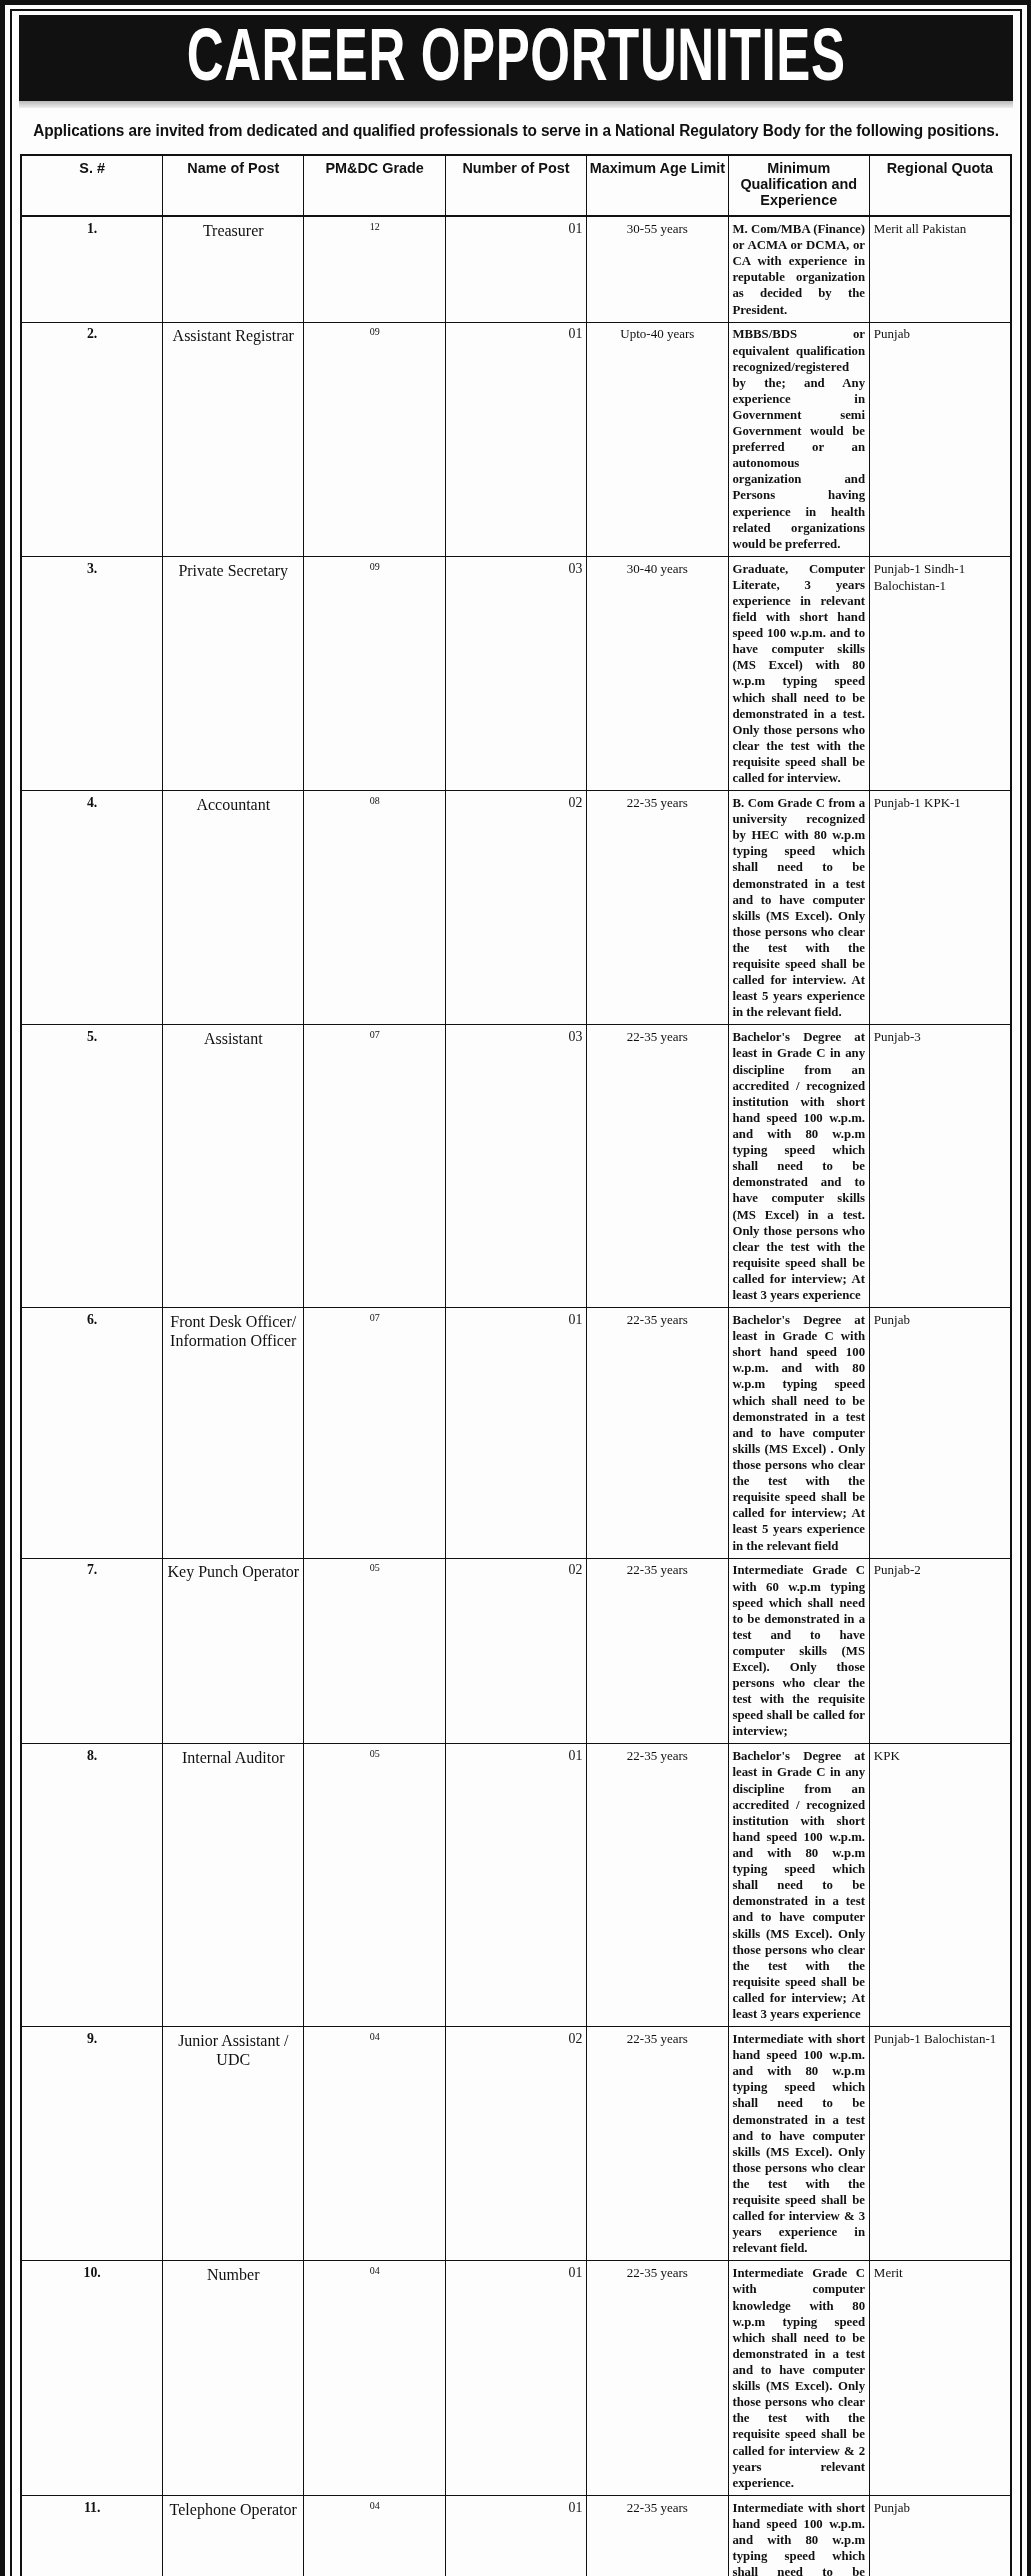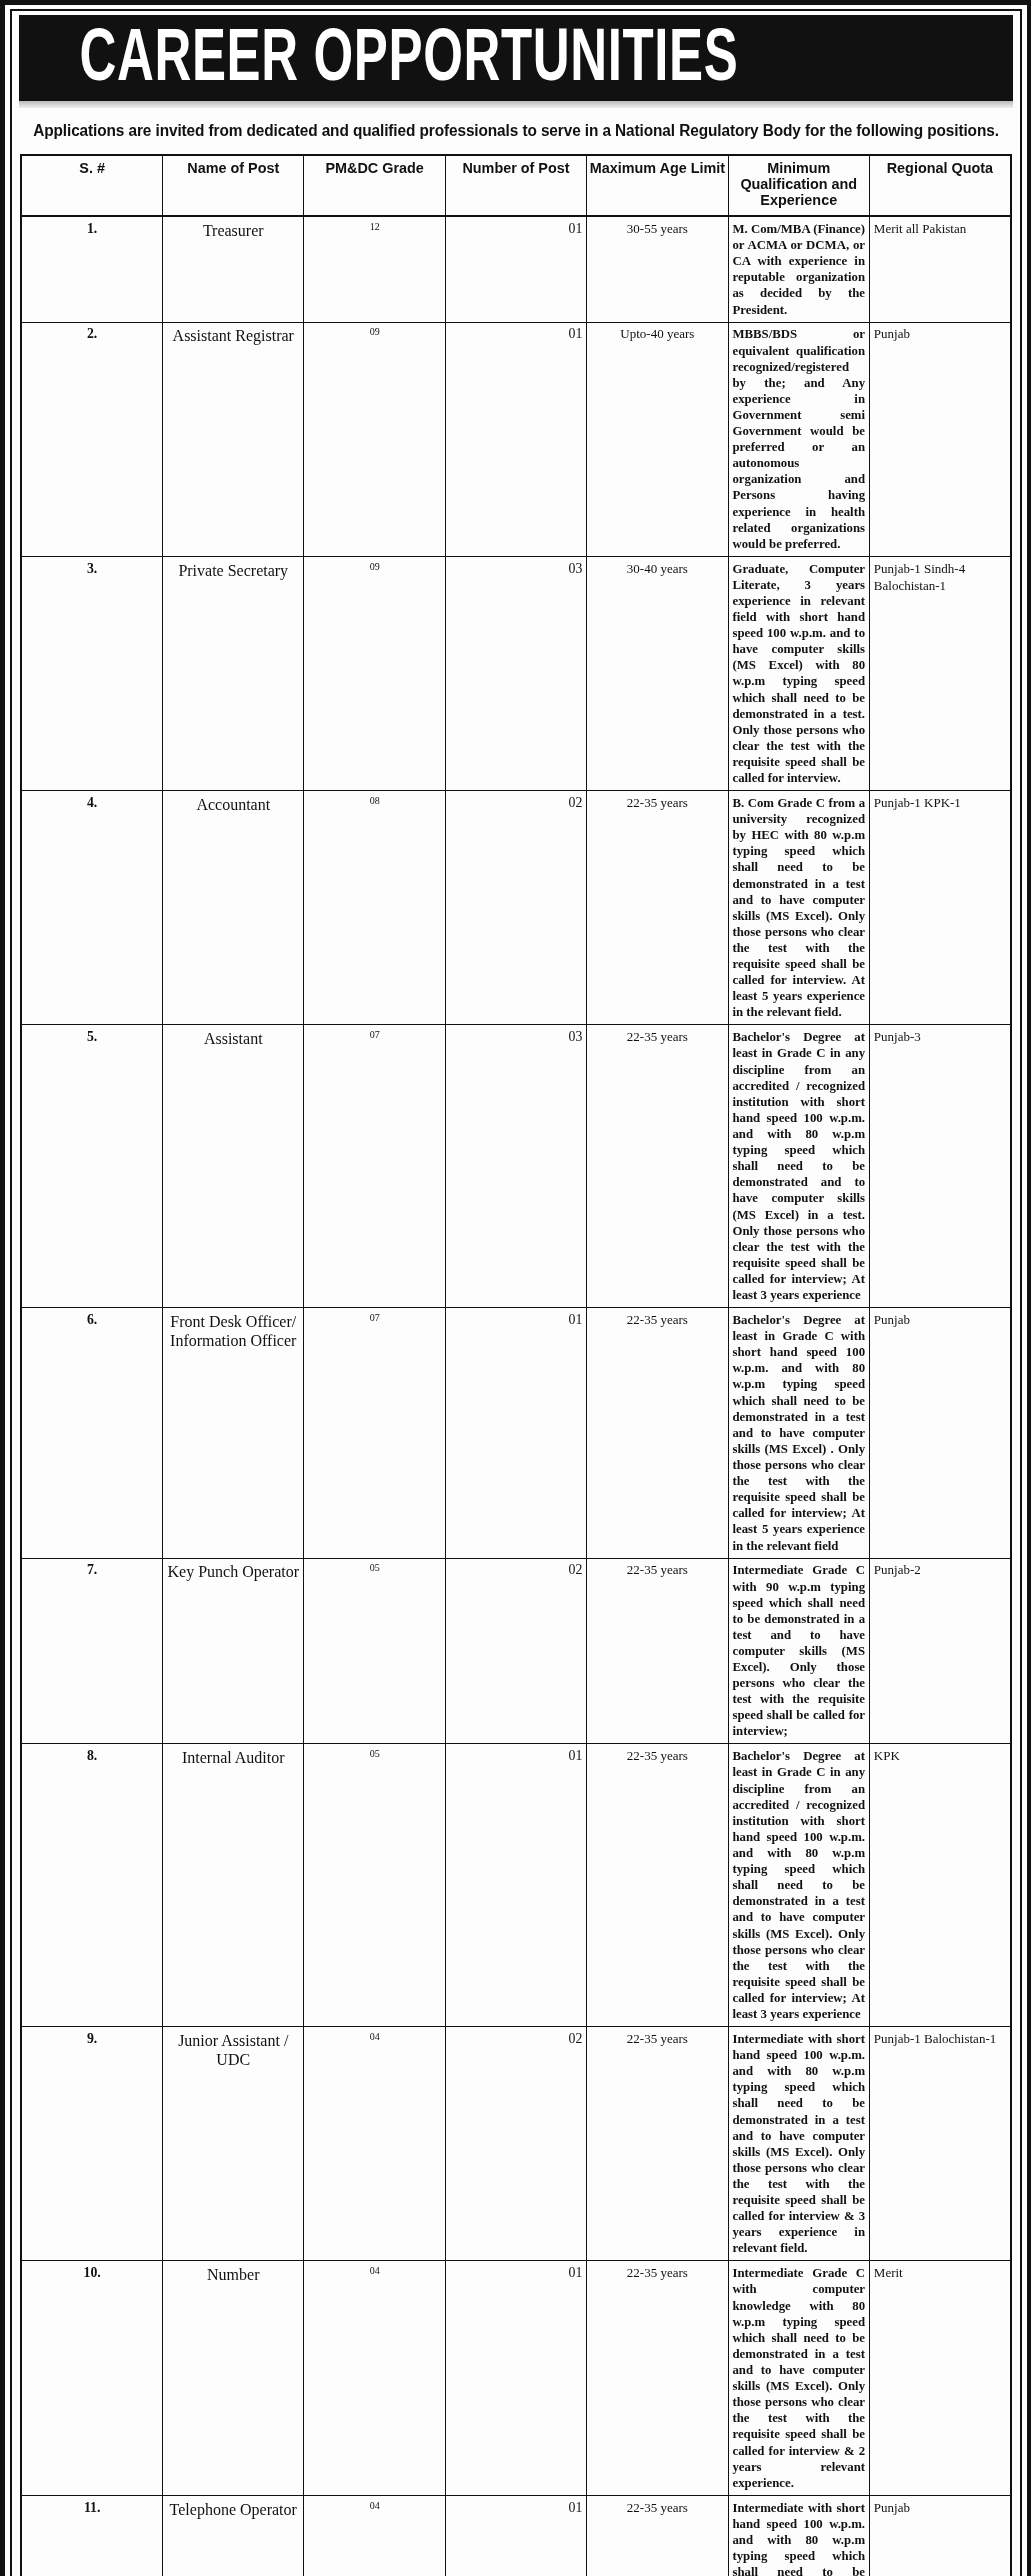--- a/index.html
+++ b/index.html
@@ -26,20 +26,21 @@
     background:#fdfdfd;
     min-height:2554px;
     display:flex;
     flex-direction:column;
   }
   
   .banner {
     margin:3.9px 6.6px 0 6.6px;
     background:#111111;
     border:1.3px solid #111;
+    text-align:center;
     padding:3.9px 0 6.6px 0;
     position:relative;
   }
   .banner h1 {
     margin:0;
     color:#ffffff;
     font-family:"Liberation Sans", sans-serif;
     font-weight:bold;
     font-size:58px;
     line-height:0.98;
@@ -142,21 +143,21 @@
               <td class="c-qual">MBBS/BDS or equivalent qualification recognized/registered by the; and Any experience in Government semi Government would be preferred or an autonomous organization and Persons having experience in health related organizations would be preferred.</td>
               <td class="c-quota">Punjab</td>
             </tr>
             <tr>
               <td class="c-sno">3.</td>
               <td class="c-post">Private Secretary</td>
               <td class="c-grade">09</td>
               <td class="c-num">03</td>
               <td class="c-age">30-40 years</td>
               <td class="c-qual">Graduate, Computer Literate, 3 years experience in relevant field with short hand speed 100 w.p.m. and to have computer skills (MS Excel) with 80 w.p.m typing speed which shall need to be demonstrated in a test. Only those persons who clear the test with the requisite speed shall be called for interview.</td>
-              <td class="c-quota">Punjab-1 Sindh-4 Balochistan-1</td>
+              <td class="c-quota">Punjab-1 Sindh-1 Balochistan-1</td>
             </tr>
             <tr>
               <td class="c-sno">4.</td>
               <td class="c-post">Accountant</td>
               <td class="c-grade">08</td>
               <td class="c-num">02</td>
               <td class="c-age">22-35 years</td>
               <td class="c-qual">B. Com Grade C from a university recognized by HEC with 80 w.p.m typing speed which shall need to be demonstrated in a test and to have computer skills (MS Excel). Only those persons who clear the test with the requisite speed shall be called for interview. At least 5 years experience in the relevant field.</td>
               <td class="c-quota">Punjab-1 KPK-1</td>
             </tr>
@@ -177,21 +178,21 @@
               <td class="c-age">22-35 years</td>
               <td class="c-qual">Bachelor's Degree at least in Grade C with short hand speed 100 w.p.m. and with 80 w.p.m typing speed which shall need to be demonstrated in a test and to have computer skills (MS Excel) . Only those persons who clear the test with the requisite speed shall be called for interview; At least 5 years experience in the relevant field</td>
               <td class="c-quota">Punjab</td>
             </tr>
             <tr>
               <td class="c-sno">7.</td>
               <td class="c-post">Key Punch Operator</td>
               <td class="c-grade">05</td>
               <td class="c-num">02</td>
               <td class="c-age">22-35 years</td>
-              <td class="c-qual">Intermediate Grade C with 90 w.p.m typing speed which shall need to be demonstrated in a test and to have computer skills (MS Excel). Only those persons who clear the test with the requisite speed shall be called for interview;</td>
+              <td class="c-qual">Intermediate Grade C with 60 w.p.m typing speed which shall need to be demonstrated in a test and to have computer skills (MS Excel). Only those persons who clear the test with the requisite speed shall be called for interview;</td>
               <td class="c-quota">Punjab-2</td>
             </tr>
             <tr>
               <td class="c-sno">8.</td>
               <td class="c-post">Internal Auditor</td>
               <td class="c-grade">05</td>
               <td class="c-num">01</td>
               <td class="c-age">22-35 years</td>
               <td class="c-qual">Bachelor's Degree at least in Grade C in any discipline from an accredited / recognized institution with short hand speed 100 w.p.m. and with 80 w.p.m typing speed which shall need to be demonstrated in a test and to have computer skills (MS Excel). Only those persons who clear the test with the requisite speed shall be called for interview; At least 3 years experience</td>
               <td class="c-quota">KPK</td>

